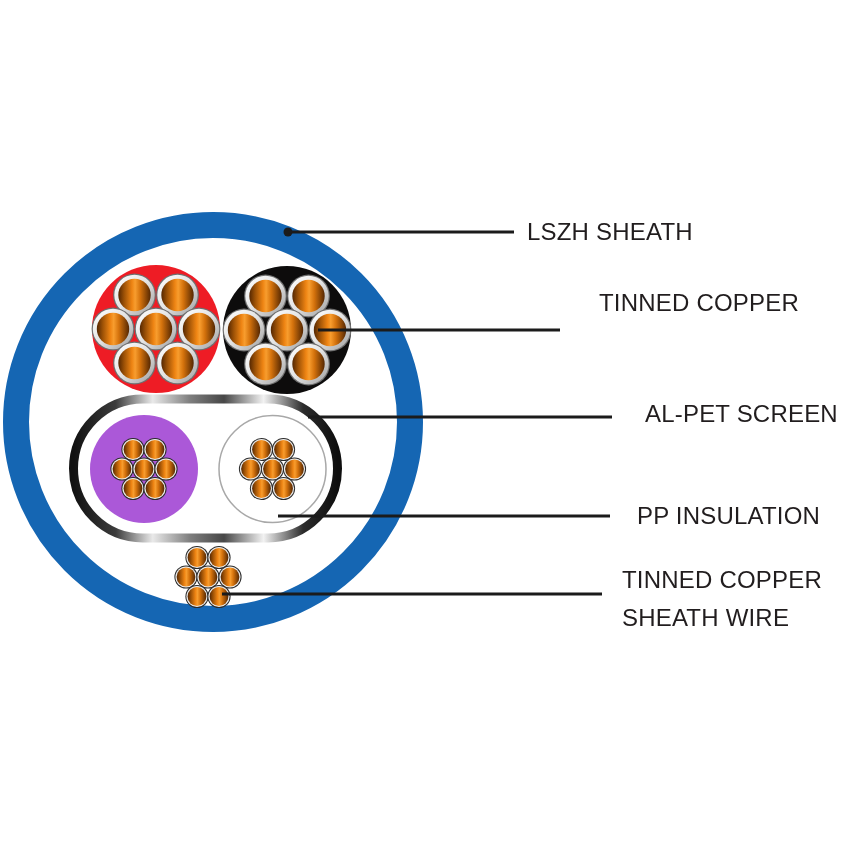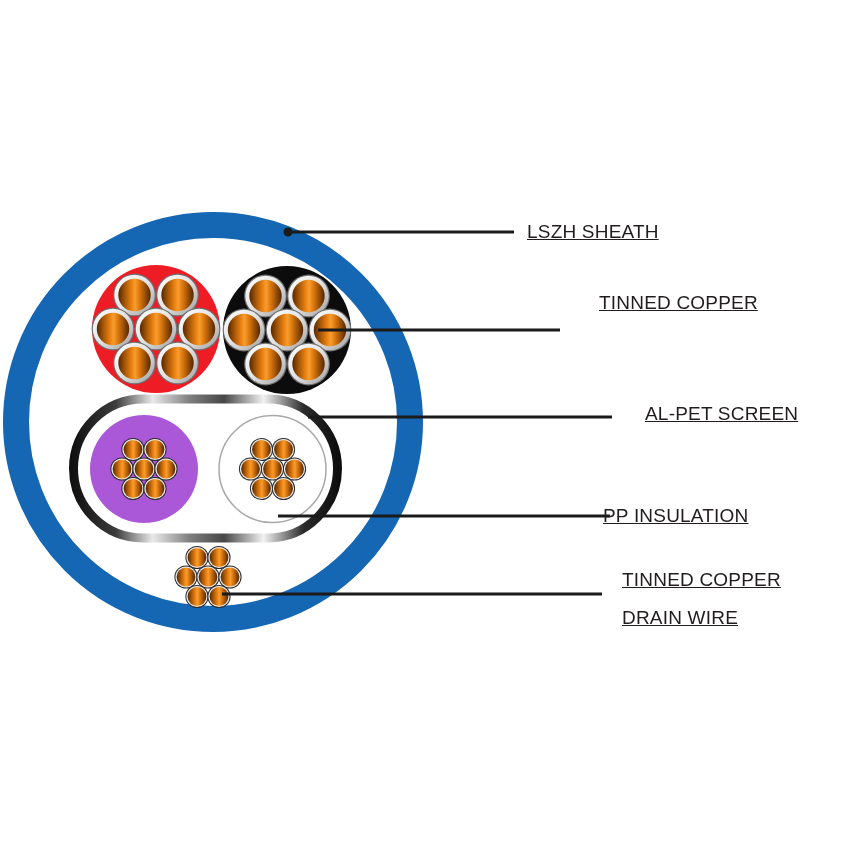--- a/index.html
+++ b/index.html
@@ -16,26 +16,25 @@
     overflow: hidden;
   }
   .diagram-svg {
     position: absolute;
     left: 0;
     top: 0;
   }
   .label {
     position: absolute;
     color: #211d1e;
-    font-size: 19px;
+    font-size: 24px;
     line-height: 38px;
     font-weight: 500;
     letter-spacing: 0.2px;
     white-space: nowrap;
-    text-decoration: underline;
   }
 </style>
 </head>
 <body>
 
 <div class="canvas">
 
   <svg class="diagram-svg" width="850" height="850" viewBox="0 0 850 850">
     <defs>
       <linearGradient id="copperGrad" x1="0" y1="0" x2="1" y2="0">
@@ -128,22 +127,22 @@
   </div>
 
   <div class="label" style="left:599px; top:284px;">
     <div>TINNED COPPER</div>
   </div>
 
   <div class="label" style="left:645px; top:395px;">
     <div>AL-PET SCREEN</div>
   </div>
 
-  <div class="label" style="left:603px; top:497px;">
+  <div class="label" style="left:637px; top:497px;">
     <div>PP INSULATION</div>
   </div>
 
   <div class="label" style="left:622px; top:561px;">
     <div>TINNED COPPER</div>
-    <div>DRAIN WIRE</div>
+    <div>SHEATH WIRE</div>
   </div>
 
 </div>
 
 </body></html>

